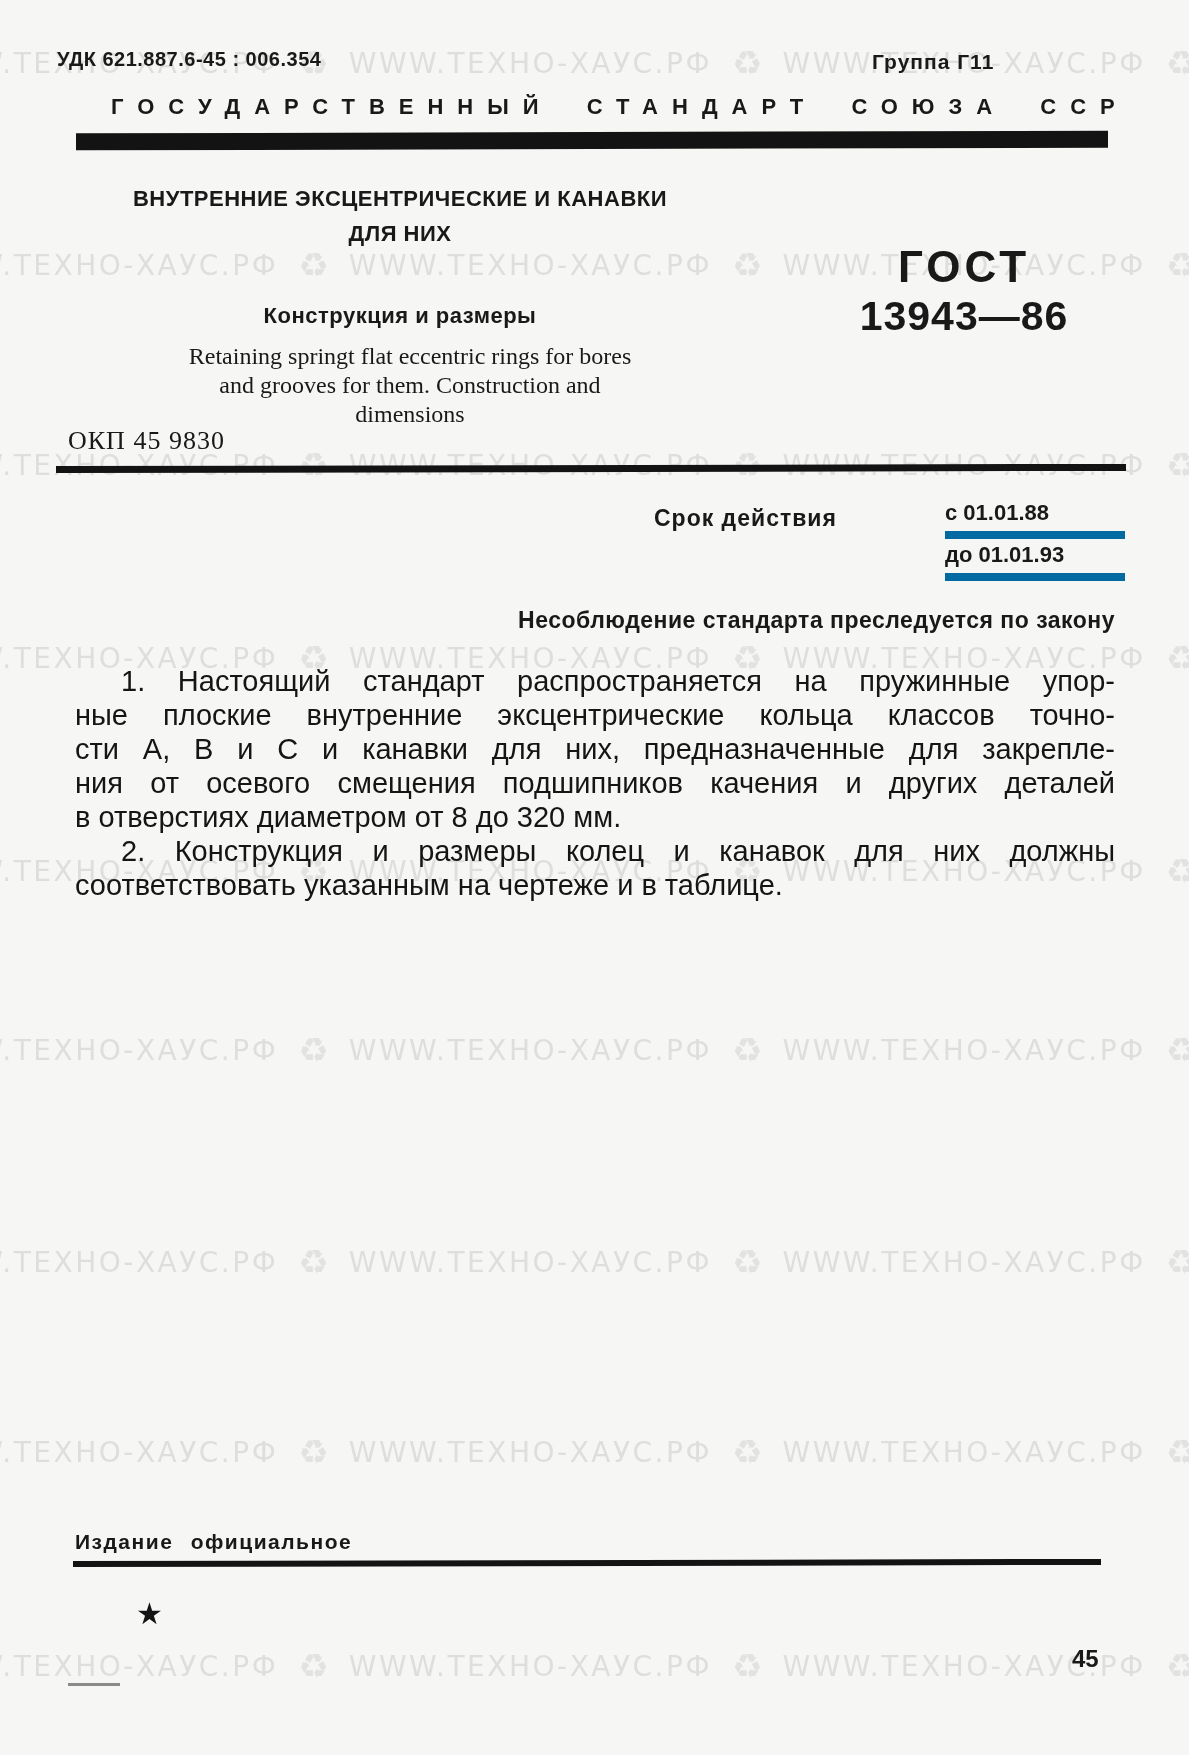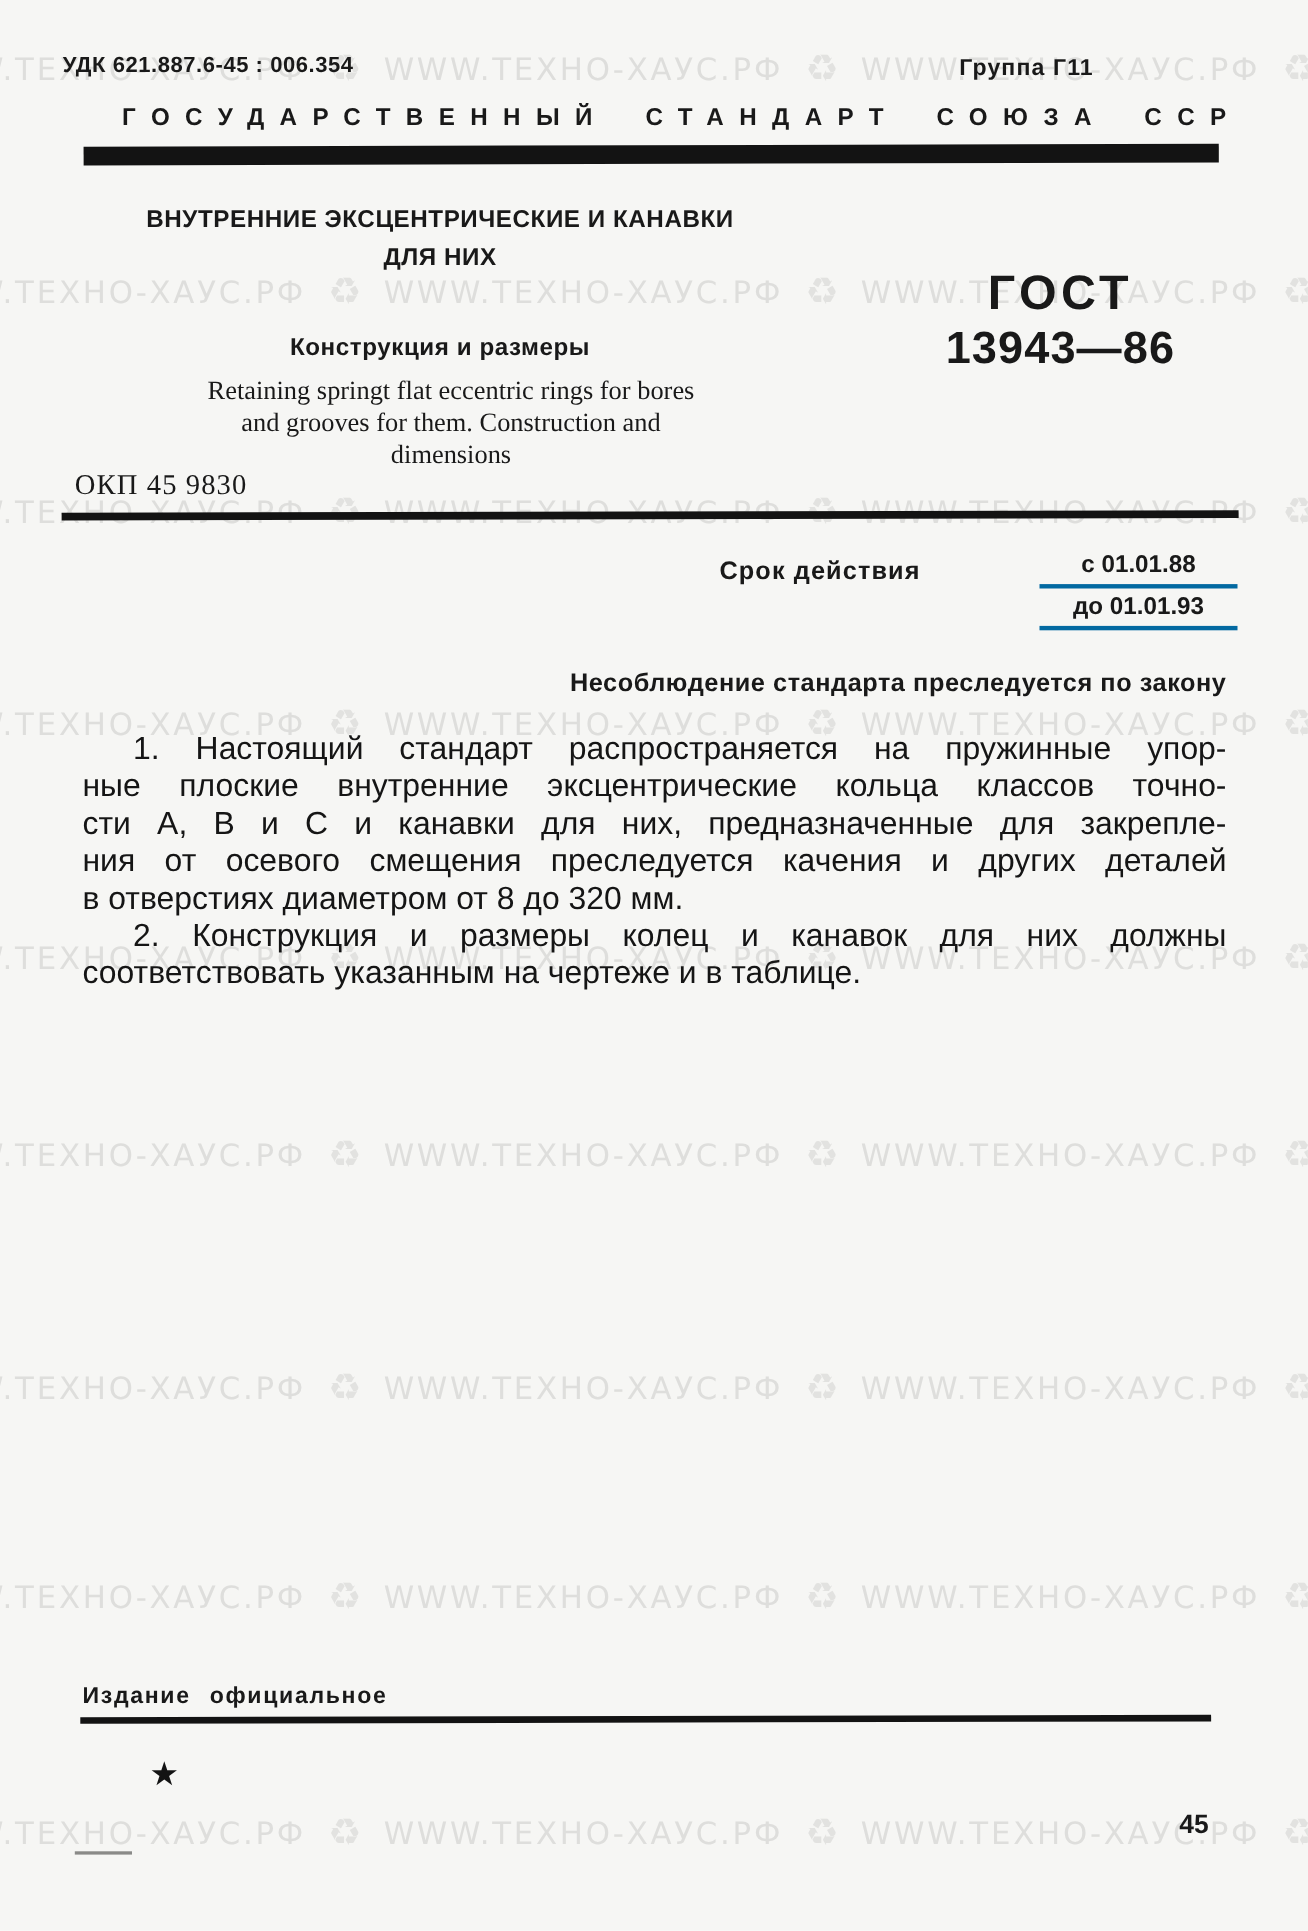--- a/index.html
+++ b/index.html
@@ -105,23 +105,22 @@
   }
 
   
   .validity-label {
     left: 654px; top: 505px;
     font-weight: bold; font-size: 23px; letter-spacing: 1px;
   }
   .validity-dates { left: 945px; top: 500px; width: 180px; }
   .validity-date {
     font-weight: bold; font-size: 22px;
-    text-align: center;
     padding-bottom: 5px;
-    border-bottom: 4px solid #0369a1;
+    border-bottom: 8px solid #0369a1;
     margin-bottom: 3px;
     white-space: nowrap;
   }
 
   
   .law-notice {
     left: 75px; top: 607px; width: 1040px;
     text-align: right;
     font-weight: bold; font-size: 23px; letter-spacing: 0.5px;
   }
@@ -272,21 +271,21 @@
     <div class="validity-date">с 01.01.88</div>
     <div class="validity-date">до 01.01.93</div>
   </div>
 
   <div class="abs law-notice">Несоблюдение стандарта преследуется по закону</div>
 
   <div class="abs body-text p1">
     <div class="jline indent">1. Настоящий стандарт распространяется на пружинные упор-</div>
     <div class="jline">ные плоские внутренние эксцентрические кольца классов точно-</div>
     <div class="jline">сти А, В и С и канавки для них, предназначенные для закрепле-</div>
-    <div class="jline">ния от осевого смещения преследуется качения и других деталей</div>
+    <div class="jline">ния от осевого смещения подшипников качения и других деталей</div>
     <div class="jlast">в отверстиях диаметром от 8 до 320 мм.</div>
   </div>
   <div class="abs body-text p2">
     <div class="jline indent">2. Конструкция и размеры колец и канавок для них должны</div>
     <div class="jlast">соответствовать указанным на чертеже и в таблице.</div>
   </div>
 
   <div class="abs rule-bottom"></div>
   <div class="abs edition">Издание официальное</div>
   <div class="abs star">★</div>

